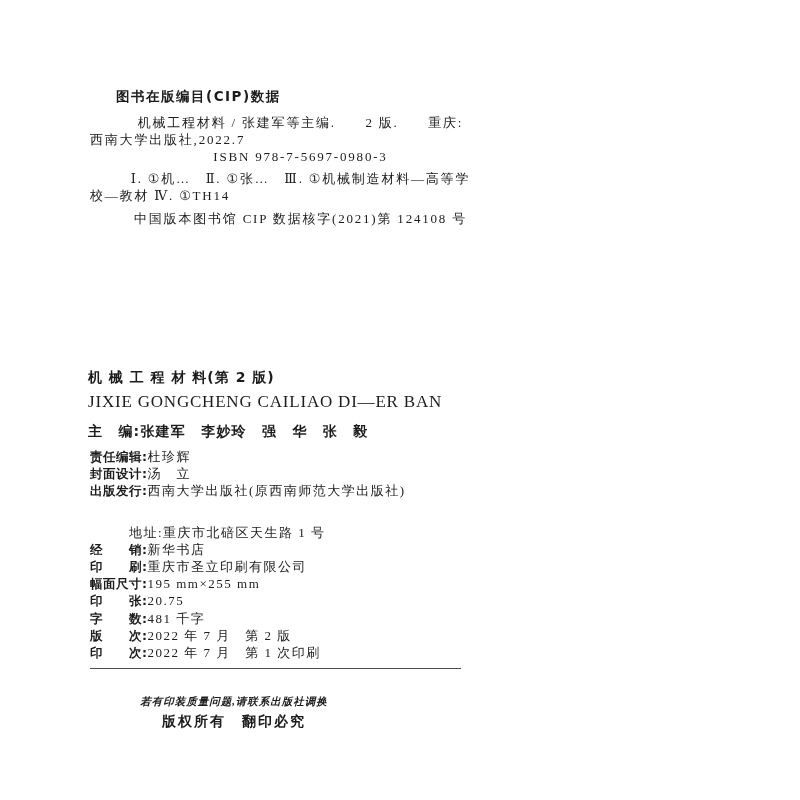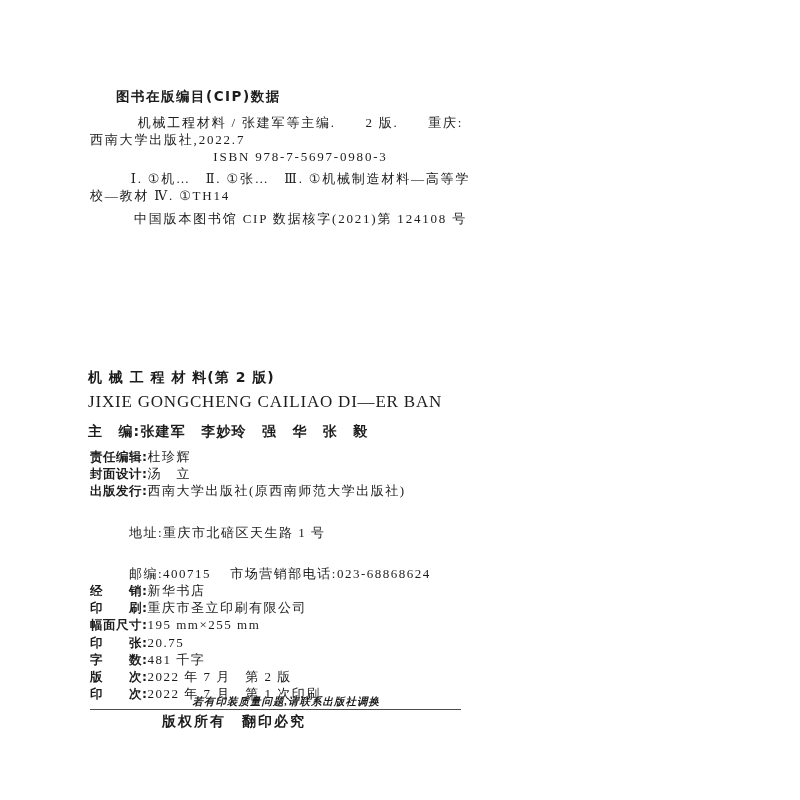--- a/index.html
+++ b/index.html
@@ -107,21 +107,20 @@
     top: 695px;
     width: 292px;
     text-align: center;
   }
   .footer-notice {
     font-size: 10.5px;
     font-weight: bold;
     font-style: italic;
     letter-spacing: 1px;
     white-space: nowrap;
-    text-align: right;
   }
   .footer-copyright {
     font-family: "DejaVu Sans", "Liberation Sans", sans-serif;
     font-weight: bold;
     font-size: 14px;
     letter-spacing: 2px;
     margin-top: 4px;
     white-space: nowrap;
   }
 </style>
@@ -150,23 +149,20 @@
   </div>
   <div class="col-row">
     <span class="lbl">封面设计:</span><span class="val">汤　立</span>
   </div>
   <div class="col-row">
     <span class="lbl">出版发行:</span><span class="val">西南大学出版社(原西南师范大学出版社)</span>
   </div>
   <div class="col-row sub">
     <span class="val">地址:重庆市北碚区天生路 1 号</span>
   </div>
-  <div class="col-row sub">
-    <span class="val">邮编:400715　 市场营销部电话:023-68868624</span>
-  </div>
   <div class="col-row">
     <span class="lbl">经　　销:</span><span class="val">新华书店</span>
   </div>
   <div class="col-row">
     <span class="lbl">印　　刷:</span><span class="val">重庆市圣立印刷有限公司</span>
   </div>
   <div class="col-row">
     <span class="lbl">幅面尺寸:</span><span class="val">195 mm×255 mm</span>
   </div>
   <div class="col-row">

